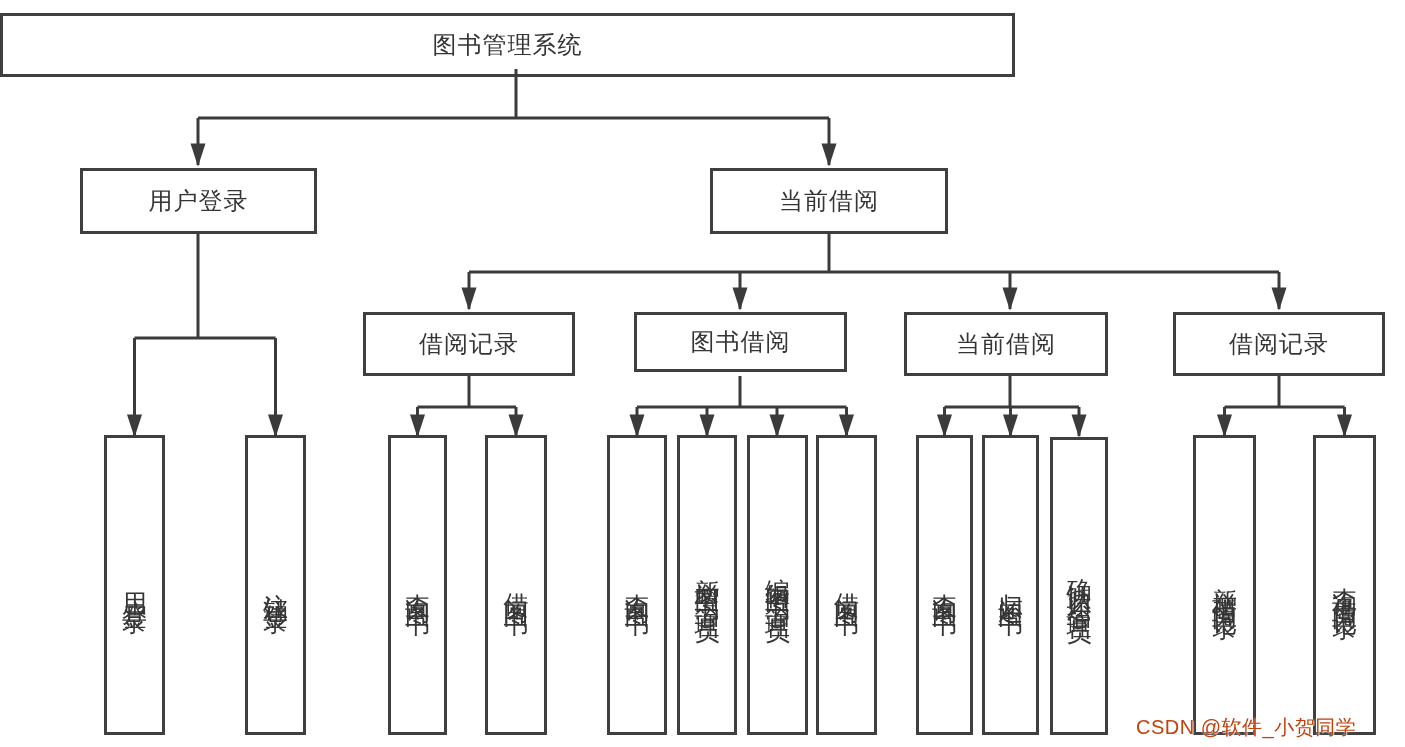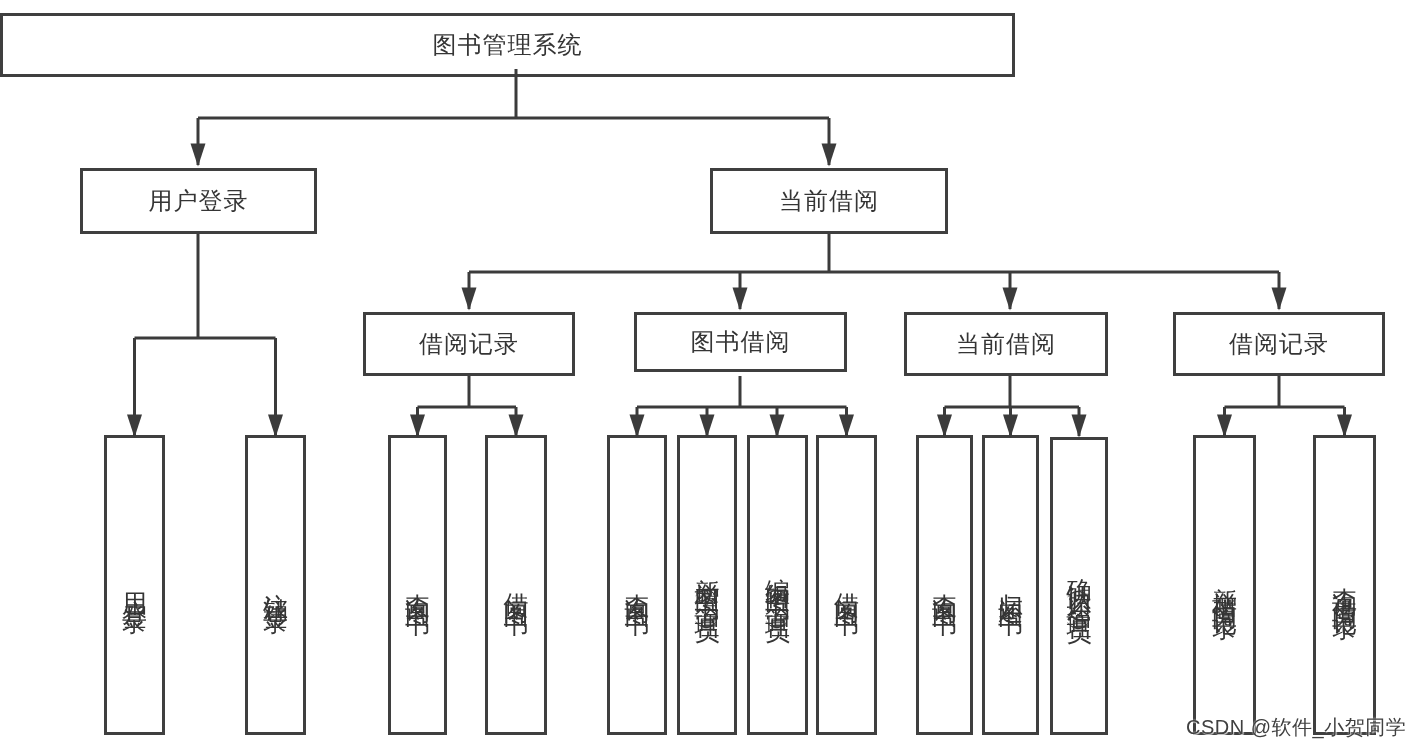--- a/index.html
+++ b/index.html
@@ -43,26 +43,26 @@
   .vtext {
     writing-mode: vertical-rl;
     text-orientation: mixed;
     font-size: 25px;
     line-height: 1;
     letter-spacing: 6px;
     color: #353535;
   }
   #watermark {
     position: absolute;
-    left: 1186px;
+    left: 1136px;
     top: 714px;
     z-index: 3;
     font-size: 20px;
     letter-spacing: 0.5px;
-    color: #404040;
+    color: #c2410c;
     white-space: nowrap;
     text-shadow: 0 0 2px rgba(255,255,255,0.9), 1px 1px 1px rgba(255,255,255,0.7);
   }
   .edge {
     stroke: #3b3b3b;
     stroke-width: 3;
     fill: none;
   }
 </style>
 </head>

